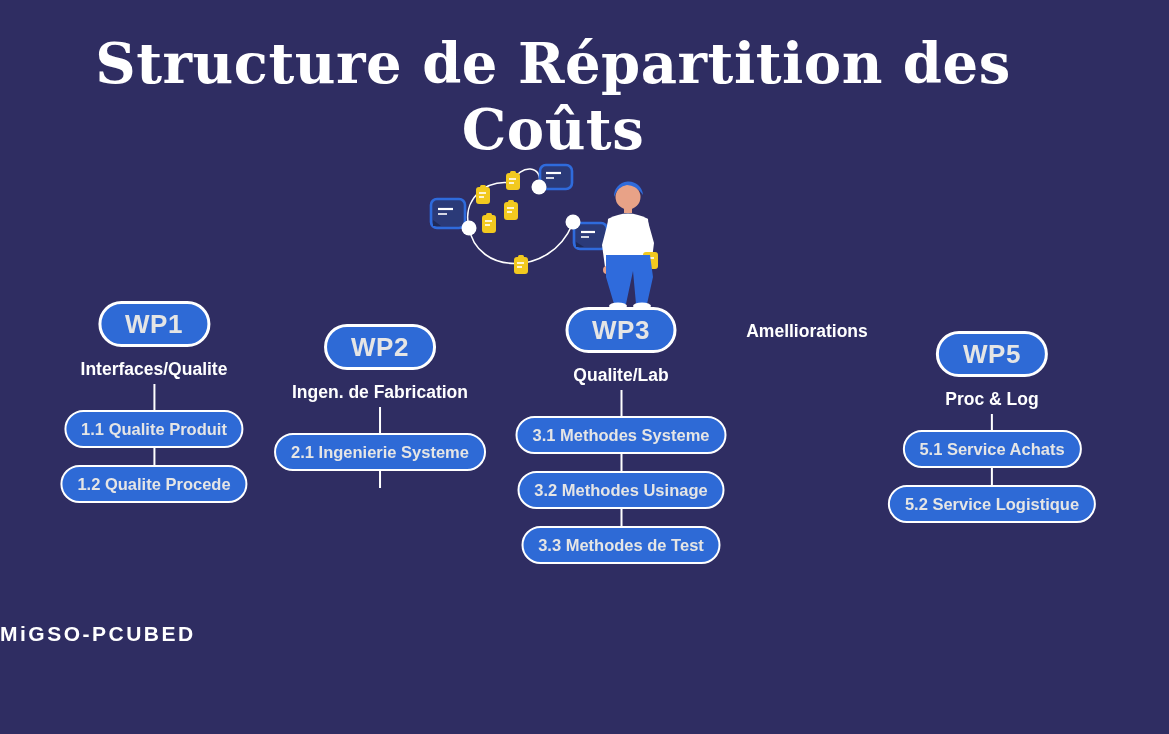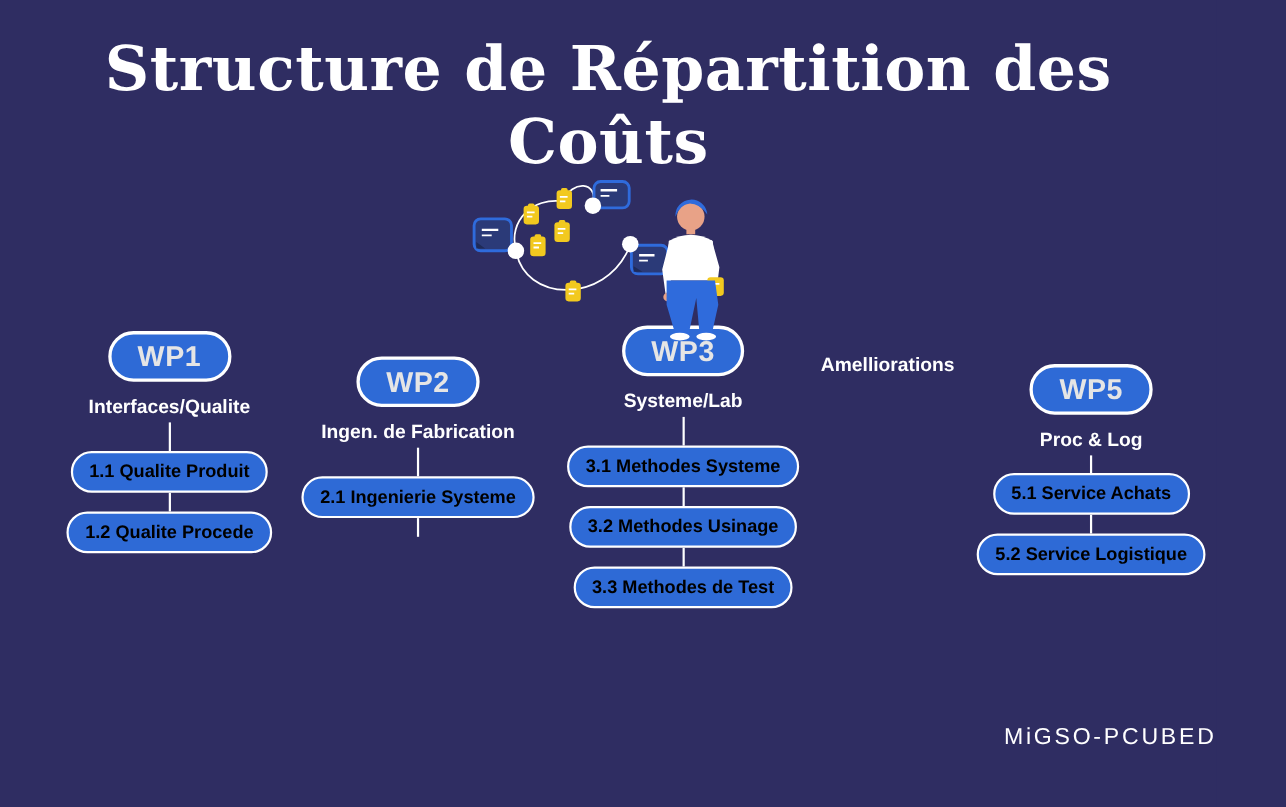--- a/index.html
+++ b/index.html
@@ -12,46 +12,46 @@
     color:#ffffff;font-family:"DejaVu Serif",serif;font-weight:700;
     font-size:56px;letter-spacing:0.5px;margin:0;
   }
   .illustration{position:absolute;left:400px;top:145px;z-index:3;pointer-events:none;}
   .col{
     position:absolute;display:flex;flex-direction:column;align-items:center;
     transform:translateX(-50%);z-index:2;
   }
   .col-1{left:154px;top:301px;}
   .col-2{left:380px;top:302px;margin-top:22px;}
-  .col-3{left:621px;top:296px;}
+  .col-3{left:621px;top:307px;}
   .col-4{left:807px;top:309px;}
   .col-5{left:992px;top:313px;margin-top:18px;}
   .wp-pill{
     box-sizing:border-box;height:46px;min-width:102px;padding:0 24px;
     background:#2e6ad6;border:3px solid #ffffff;border-radius:24px;
     color:#e5e5e5;font-size:26px;font-weight:700;letter-spacing:0.5px;
     display:flex;align-items:center;justify-content:center;
   }
   .wp-label{
     margin-top:12px;color:#ffffff;font-size:17.5px;font-weight:700;
     white-space:nowrap;height:21px;line-height:21px;
   }
   .v-line{width:2px;background:#ffffff;}
   .v-line.top{height:26px;margin-top:4px;}
   .col-5 .v-line.top{height:16px;}
   .v-line.mid{height:17px;}
   .sub-pill{
     box-sizing:border-box;height:38px;padding:0 15px;
     background:#2e6ad6;border:2px solid #ffffff;border-radius:19px;
-    color:#000000;font-size:16.5px;font-weight:700;white-space:nowrap;
+    color:#e5e5e5;font-size:16.5px;font-weight:700;white-space:nowrap;
     display:flex;align-items:center;justify-content:center;
   }
   .logo{
-    position:absolute;left:0;top:658px;width:100%;text-align:right;
-    color:#ffffff;font-size:21px;font-weight:400;letter-spacing:2.5px;
+    position:absolute;left:0;top:622px;width:100%;text-align:left;
+    color:#ffffff;font-size:21px;font-weight:700;letter-spacing:2.5px;
     white-space:nowrap;
   }
 </style>
 </head>
 <body>
 
 <div class="canvas">
 
   <h1 class="title">Structure de Répartition des Coûts</h1>
 
@@ -151,21 +151,21 @@
   <div class="col col-2">
     <div class="wp-pill">WP2</div>
     <div class="wp-label">Ingen. de Fabrication</div>
     <div class="v-line top"></div>
     <div class="sub-pill">2.1 Ingenierie Systeme</div>
     <div class="v-line mid"></div>
   </div>
 
   <div class="col col-3">
     <div class="wp-pill">WP3</div>
-    <div class="wp-label">Systeme/Lab</div>
+    <div class="wp-label">Qualite/Lab</div>
     <div class="v-line top"></div>
     <div class="sub-pill">3.1 Methodes Systeme</div>
     <div class="v-line mid"></div>
     <div class="sub-pill">3.2 Methodes Usinage</div>
     <div class="v-line mid"></div>
     <div class="sub-pill">3.3 Methodes de Test</div>
   </div>
 
   <div class="col col-4">
     <div class="wp-label">Amelliorations</div>

